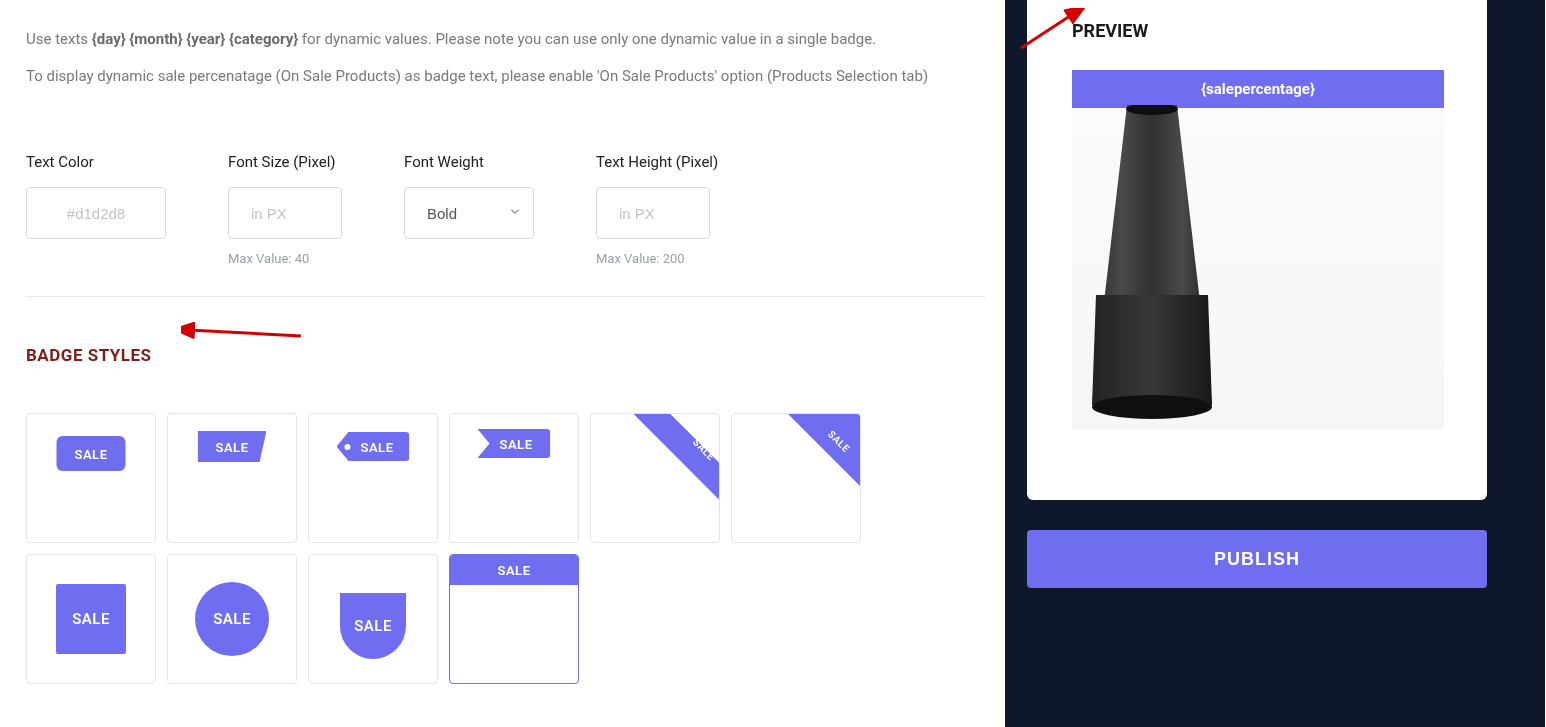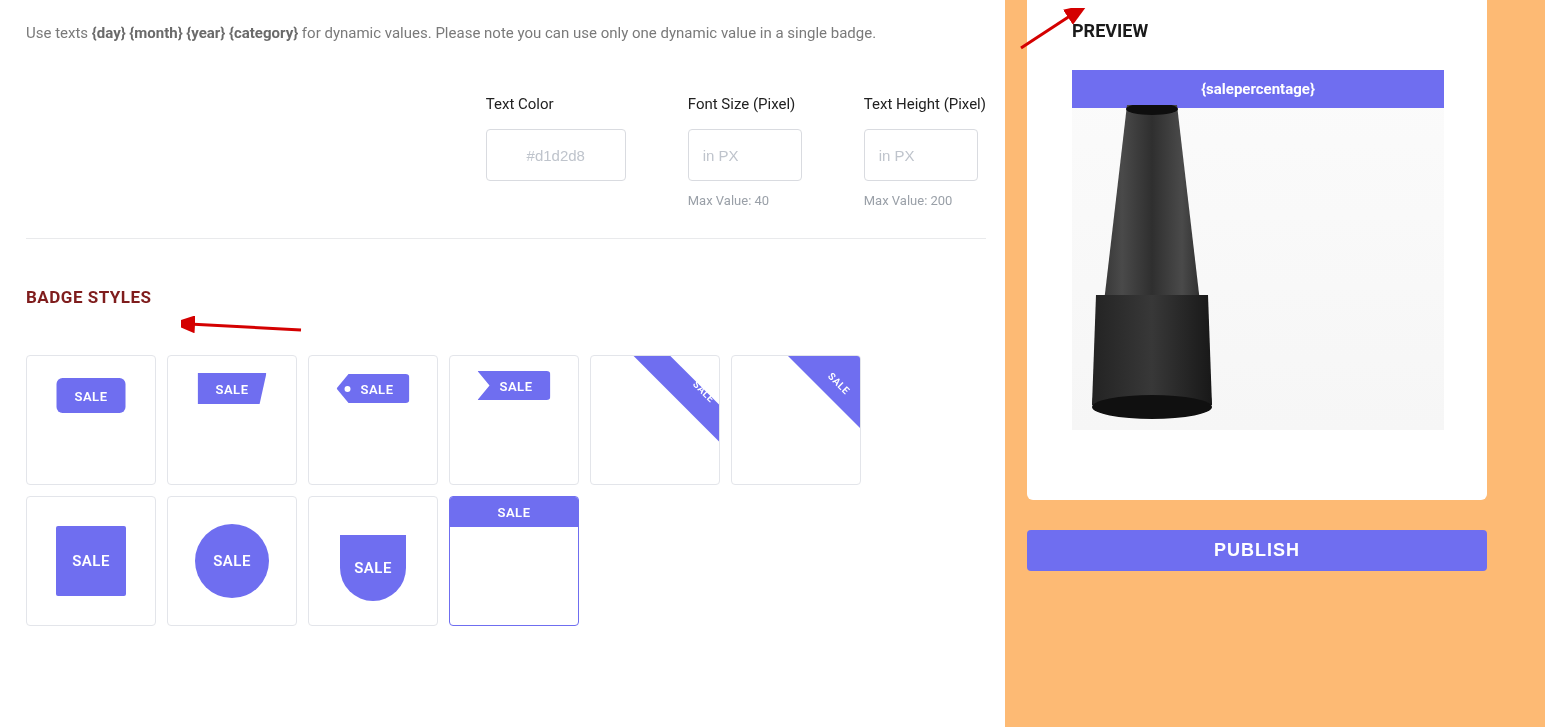--- a/index.html
+++ b/index.html
@@ -8,48 +8,47 @@
     background: #fff;
     color: #333;
     width: 1546px;
     height: 727px;
     overflow: hidden;
     position: relative;
   }
   .main {
     position: absolute;
     left: 26px;
-    top: 10px;
+    top: 16px;
     width: 960px;
   }
   .hint {
     font-size: 15px;
     color: #7a7a7a;
     line-height: 1.8;
     margin-bottom: 6px;
     margin-top: 10px;
   }
   .hint b { color: #6a6a6a; font-weight: 700; }
   .row-fields {
     display: flex;
     gap: 62px;
-    margin-top: 48px;
-    justify-content: flex-end;
+    margin-top: 63px;
   }
   .field { display: flex; flex-direction: column; }
   .field-label {
     font-size: 15px;
     color: #222;
     margin-bottom: 16px;
   }
   .text-input, .select-input {
     height: 52px;
     border: 1px solid #d9dbe0;
     border-radius: 4px;
-    padding: 0 14px;
+    padding: 0 22px;
     font-size: 15px;
     color: #333;
     background: #fff;
   }
   .text-input::placeholder { color: #bfc4cc; }
   .text-input.w1 { width: 140px; text-align: center; }
   .text-input.w2 { width: 114px; }
   .select-wrap { position: relative; width: 130px; }
   .select-input { width: 100%; appearance: none; -webkit-appearance: none; cursor: pointer; color:#555; }
   .select-caret {
@@ -172,21 +171,21 @@
   .style10 .bar {
     position:absolute; left:0; right:0; top:0; height:30px; background:#6f6ef0;
     display:flex; align-items:center; justify-content:center;
   }
 
   
   .right-rail {
     position: absolute;
     left: 1005px; top: 0;
     width: 540px; height: 727px;
-    background: #fdba74;
+    background: #0f172a;
   }
   .preview-card {
     position: absolute;
     left: 22px; top: -20px;
     width: 460px; height: 520px;
     background: #fff;
     border-radius: 6px;
   }
   .preview-title {
     position: absolute; left: 45px; top: 40px;
@@ -202,44 +201,58 @@
     display:flex; align-items:center; justify-content:flex-start;
   }
   .prod .topbar {
     position:absolute; top:0; left:0; right:0; height:38px; background:#6f6ef0;
     display:flex; align-items:center; justify-content:center;
     color:#fff; font-weight:700; font-size:15px;
   }
   .speaker { width: 160px; height: 320px; position: relative; margin-top: 30px; }
   .publish-btn {
     position: absolute; left: 22px; top: 530px;
-    width: 460px; height: 41px;
+    width: 460px; height: 58px;
     background: #6f6ef0; color: #fff;
     border: none; border-radius: 4px;
     font-size: 18px; font-weight: 700; letter-spacing: 1px;
     cursor: pointer;
   }
 </style>
 </head>
 <body>
 
 <div class="main">
   <p class="hint">
     <span>Use texts </span><b>{day} {month} {year} {category}</b><span> for dynamic values. Please note you can use only one dynamic value in a single badge.</span>
   </p>
+  <p class="hint">To display dynamic sale percenatage (On Sale Products) as badge text, please enable 'On Sale Products' option (Products Selection tab)</p>
 
   <div class="row-fields">
     <div class="field">
       <label class="field-label">Text Color</label>
       <input class="text-input w1" type="text" placeholder="#d1d2d8" style="">
     </div>
     <div class="field">
       <label class="field-label">Font Size (Pixel)</label>
       <input class="text-input w2" type="text" placeholder="in PX" style="">
       <div class="helper">Max Value: 40</div>
+    </div>
+    <div class="field">
+      <label class="field-label">Font Weight</label>
+      <div class="select-wrap">
+        <select class="select-input">
+          <option>Bold</option>
+        </select>
+        <span class="select-caret">
+          <svg width="14" height="14" viewBox="0 0 24 24" fill="none" stroke="currentColor" stroke-width="2">
+              <polyline points="6 9 12 15 18 9"></polyline>
+            </svg>
+        </span>
+      </div>
     </div>
     <div class="field">
       <label class="field-label">Text Height (Pixel)</label>
       <input class="text-input w2" type="text" placeholder="in PX" style="">
       <div class="helper">Max Value: 200</div>
     </div>
   </div>
 
   <hr class="divider">
 

